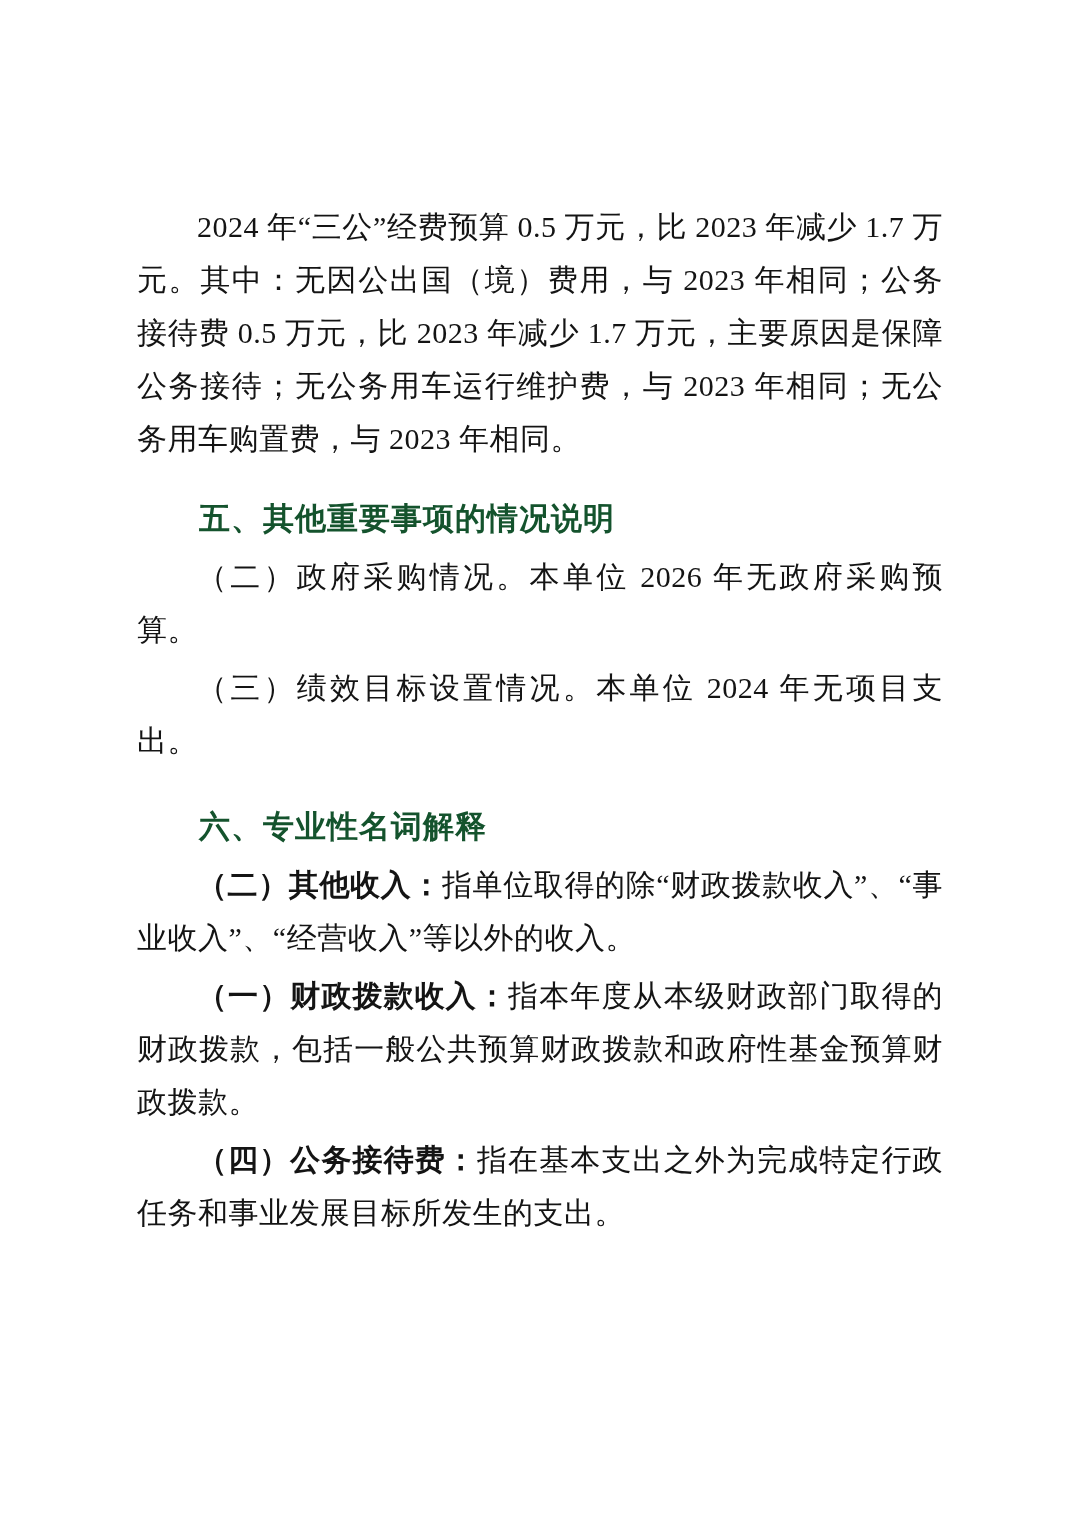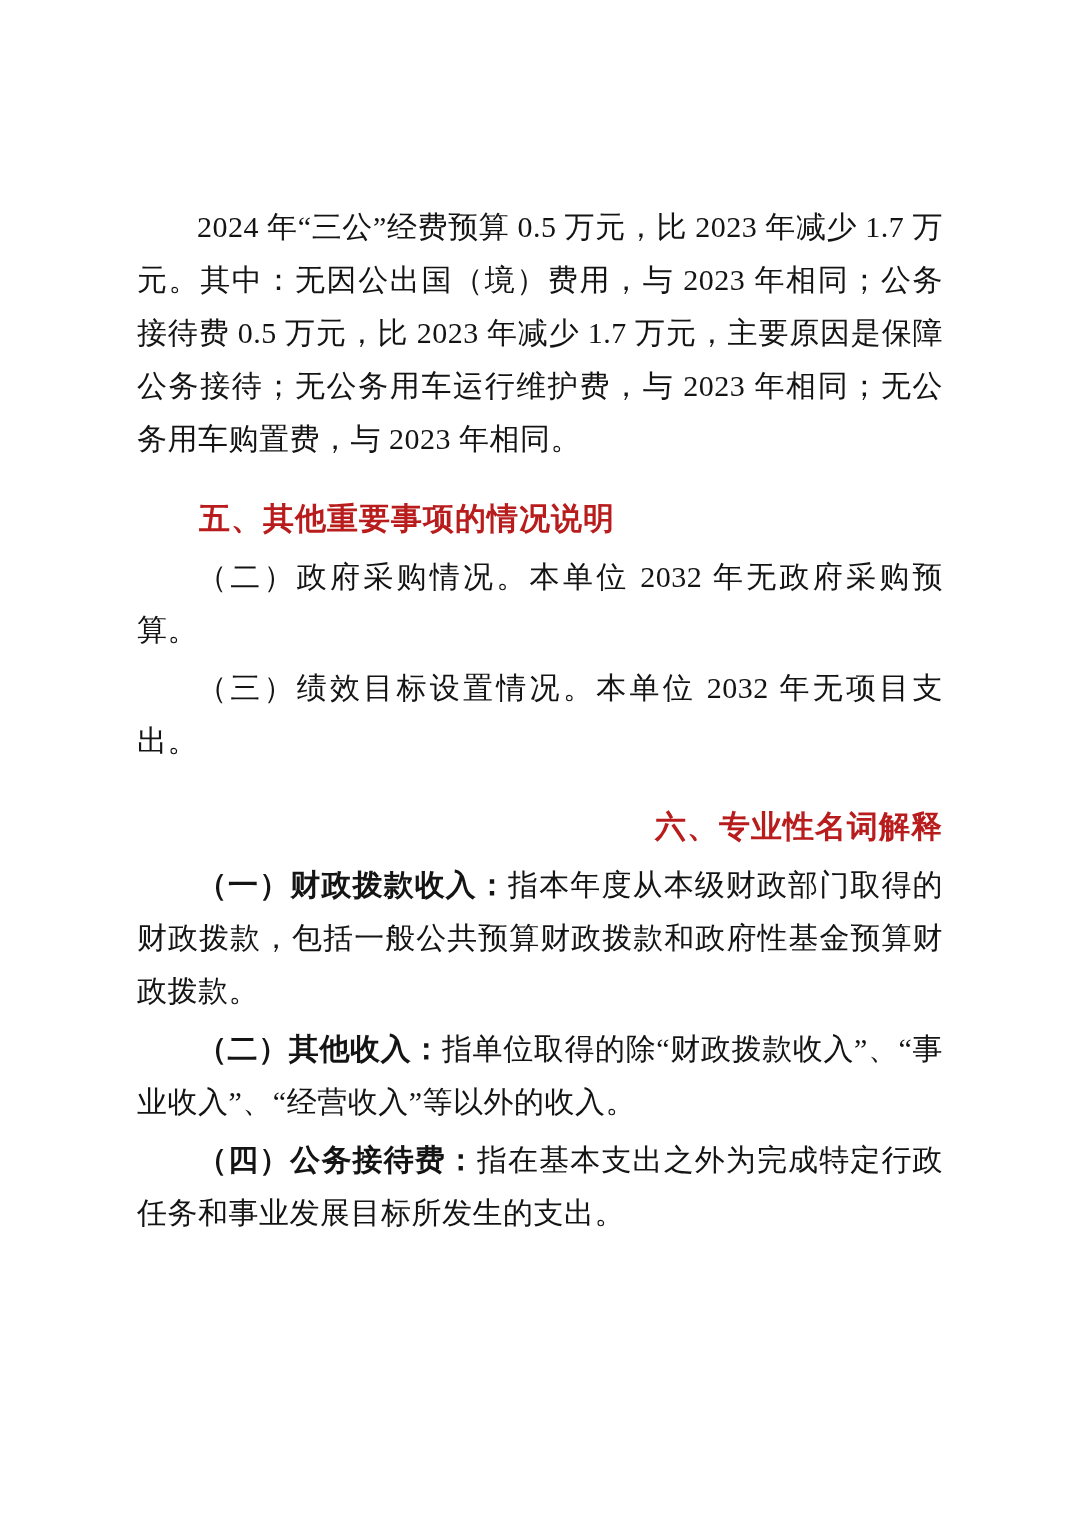--- a/index.html
+++ b/index.html
@@ -34,25 +34,25 @@
   .item {
     margin-top: 5px;
   }
   .heading {
     margin: 0;
     font-family: Liberation Sans, sans-serif;
     font-weight: 700;
     font-size: 31px;
     line-height: 53px;
     text-indent: 2em;
-    color: #b91c1c;
+    color: #14532d;
     letter-spacing: 1px;
   }
   .heading-5 { margin-top: 27px; }
-  .heading-6 { margin-top: 33px; margin-bottom: 2px; text-align: right; }
+  .heading-6 { margin-top: 33px; margin-bottom: 2px; }
   .term-label {
     font-weight: 700;
   }
   .page-number {
     position: absolute;
     top: 1358px;
     right: 138px;
     font-family: "Liberation Serif", "DejaVu Serif", serif;
     font-size: 30px;
     line-height: 40px;
@@ -64,30 +64,30 @@
 <body>
 
 <div class="page">
   <div class="content">
 
     <p class="body-para">2024 年“三公”经费预算 0.5 万元，比 2023 年减少 1.7 万元。其中：无因公出国（境）费用，与 2023 年相同；公务接待费 0.5 万元，比 2023 年减少 1.7 万元，主要原因是保障公务接待；无公务用车运行维护费，与 2023 年相同；无公务用车购置费，与 2023 年相同。</p>
 
     <h2 class="heading heading-5">五、其他重要事项的情况说明</h2>
 
 
-    <p class="body-para item">（二）政府采购情况。本单位 2032 年无政府采购预算。</p>
+    <p class="body-para item">（二）政府采购情况。本单位 2026 年无政府采购预算。</p>
 
-    <p class="body-para item">（三）绩效目标设置情况。本单位 2032 年无项目支出。</p>
+    <p class="body-para item">（三）绩效目标设置情况。本单位 2024 年无项目支出。</p>
 
 
     <h2 class="heading heading-6">六、专业性名词解释</h2>
 
+    <p class="body-para item"><span class="term-label">（二）其他收入：</span><span>指单位取得的除“财政拨款收入”、“事业收入”、“经营收入”等以外的收入。</span></p>
+
     <p class="body-para item"><span class="term-label">（一）财政拨款收入：</span><span>指本年度从本级财政部门取得的财政拨款，包括一般公共预算财政拨款和政府性基金预算财政拨款。</span></p>
-
-    <p class="body-para item"><span class="term-label">（二）其他收入：</span><span>指单位取得的除“财政拨款收入”、“事业收入”、“经营收入”等以外的收入。</span></p>
 
 
     <p class="body-para item"><span class="term-label">（四）公务接待费：</span><span>指在基本支出之外为完成特定行政任务和事业发展目标所发生的支出。</span></p>
 
   </div>
 
   <div class="page-number">— 3 —</div>
 </div>
 
 </body></html>

